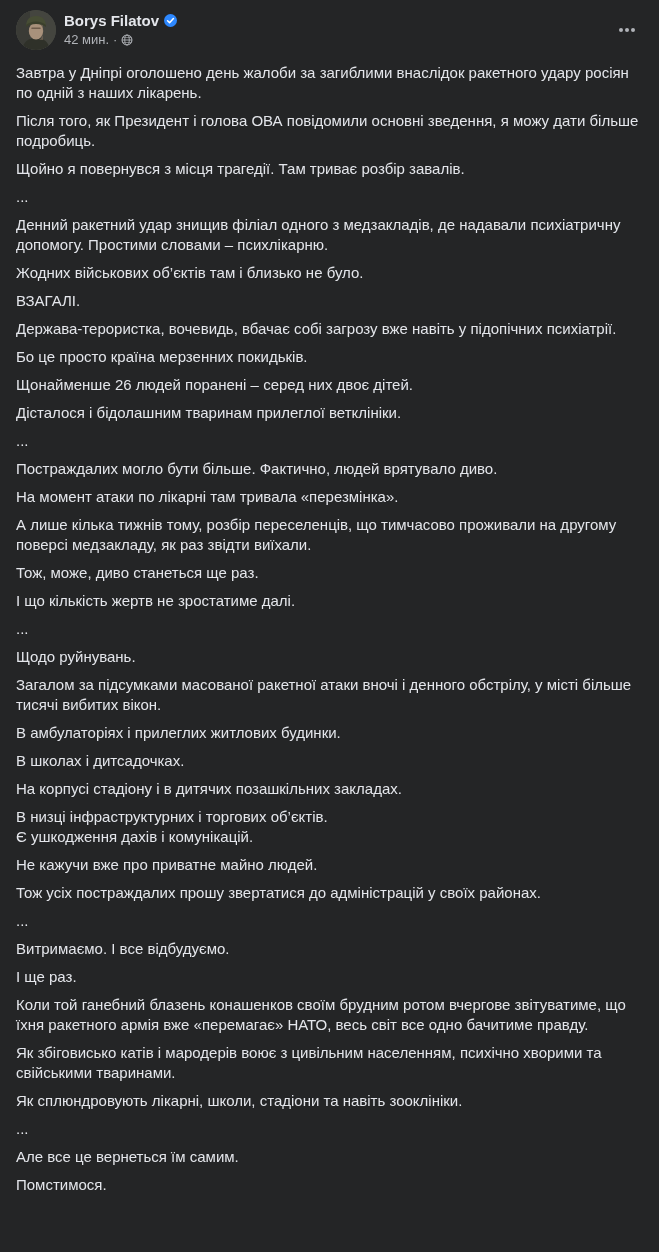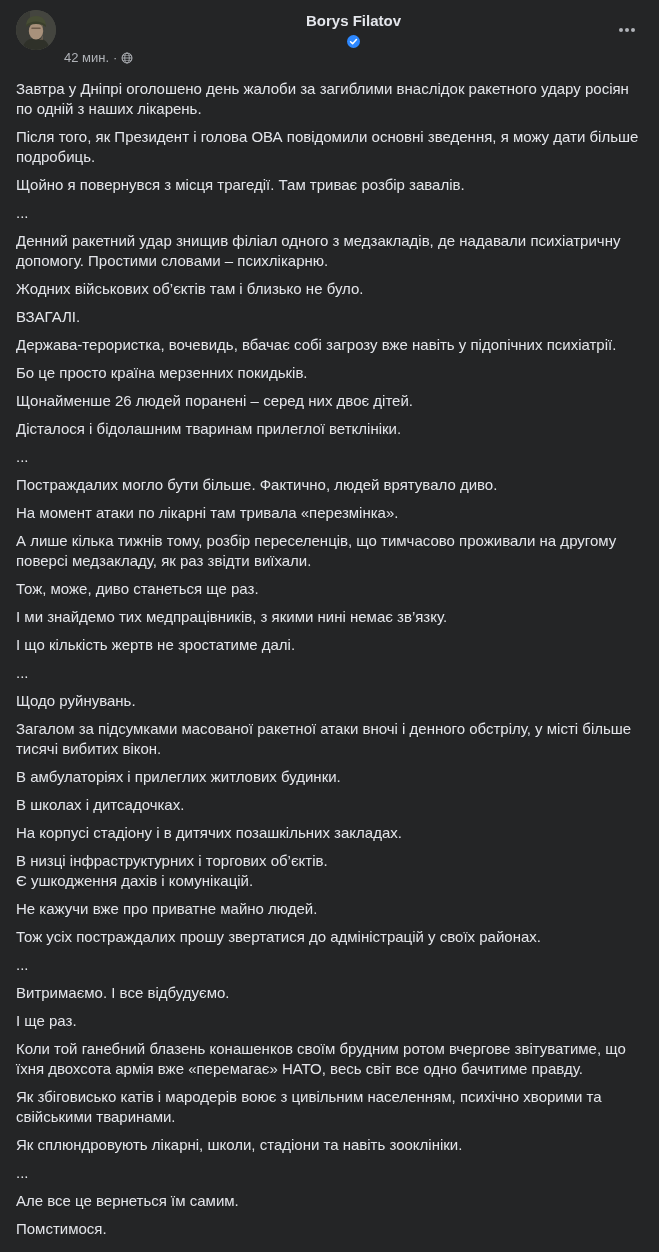--- a/index.html
+++ b/index.html
@@ -39,21 +39,20 @@
     margin-left: 8px;
     flex: 1 1 auto;
     min-width: 0;
     padding-top: 1px;
   }
   .name-row {
     display: flex;
     align-items: center;
     gap: 5px;
     line-height: 19px;
-    flex-direction: column;
   }
   .author {
     font-size: 15px;
     font-weight: 700;
     color: #e4e6eb;
     cursor: pointer;
   }
   .verified {
     display: inline-flex;
     width: 13px;
@@ -178,36 +177,35 @@
       <div class="para">ВЗАГАЛІ.</div>
       <div class="para">Держава-терористка, вочевидь, вбачає собі загрозу вже навіть у підопічних психіатрії.</div>
       <div class="para">Бо це просто країна мерзенних покидьків.</div>
       <div class="para">Щонайменше 26 людей поранені – серед них двоє дітей.</div>
       <div class="para">Дісталося і бідолашним тваринам прилеглої ветклініки.</div>
       <div class="para">...</div>
       <div class="para">Постраждалих могло бути більше. Фактично, людей врятувало диво.</div>
       <div class="para">На момент атаки по лікарні там тривала «перезмінка».</div>
       <div class="para">А лише кілька тижнів тому, розбір переселенців, що тимчасово проживали на другому поверсі медзакладу, як раз звідти виїхали.</div>
       <div class="para">Тож, може, диво станеться ще раз.</div>
-      <div class="para">І ми знайдемо тих медпрацівників, з якими нині немає зв’язку.</div>
       <div class="para">І що кількість жертв не зростатиме далі.</div>
       <div class="para">...</div>
       <div class="para">Щодо руйнувань.</div>
       <div class="para">Загалом за підсумками масованої ракетної атаки вночі і денного обстрілу, у місті більше тисячі вибитих вікон.</div>
       <div class="para">В амбулаторіях і прилеглих житлових будинки.</div>
       <div class="para">В школах і дитсадочках.</div>
       <div class="para">На корпусі стадіону і в дитячих позашкільних закладах.</div>
       <div class="para">В низці інфраструктурних і торгових об’єктів.
 Є ушкодження дахів і комунікацій.</div>
       <div class="para">Не кажучи вже про приватне майно людей.</div>
       <div class="para">Тож усіх постраждалих прошу звертатися до адміністрацій у своїх районах.</div>
       <div class="para">...</div>
       <div class="para">Витримаємо. І все відбудуємо.</div>
       <div class="para">І ще раз.</div>
-      <div class="para">Коли той ганебний блазень конашенков своїм брудним ротом вчергове звітуватиме, що їхня двохсота армія вже «перемагає» НАТО, весь світ все одно бачитиме правду.</div>
+      <div class="para">Коли той ганебний блазень конашенков своїм брудним ротом вчергове звітуватиме, що їхня ракетного армія вже «перемагає» НАТО, весь світ все одно бачитиме правду.</div>
       <div class="para">Як збіговисько катів і мародерів воює з цивільним населенням, психічно хворими та свійськими тваринами.</div>
       <div class="para">Як сплюндровують лікарні, школи, стадіони та навіть зооклініки.</div>
       <div class="para">...</div>
       <div class="para">Але все це вернеться їм самим.</div>
       <div class="para">Помстимося.</div>
     </div>
 
 </div>
 
 </body></html>

